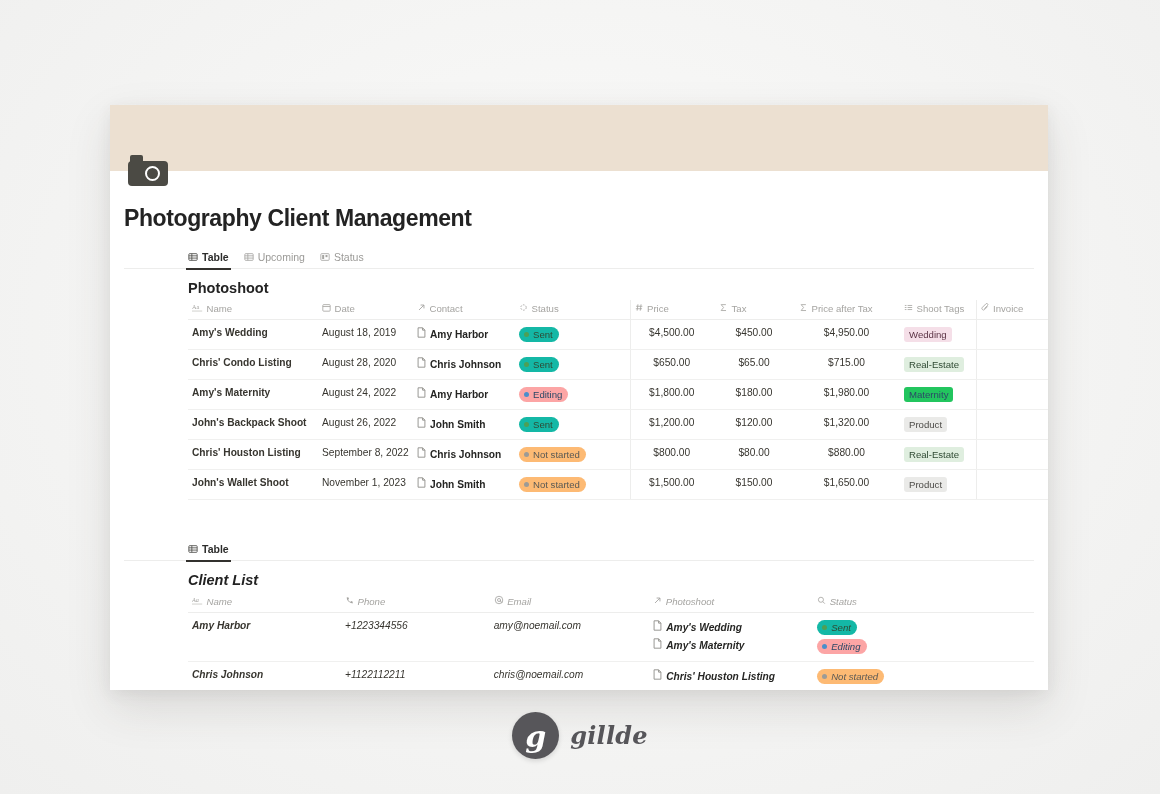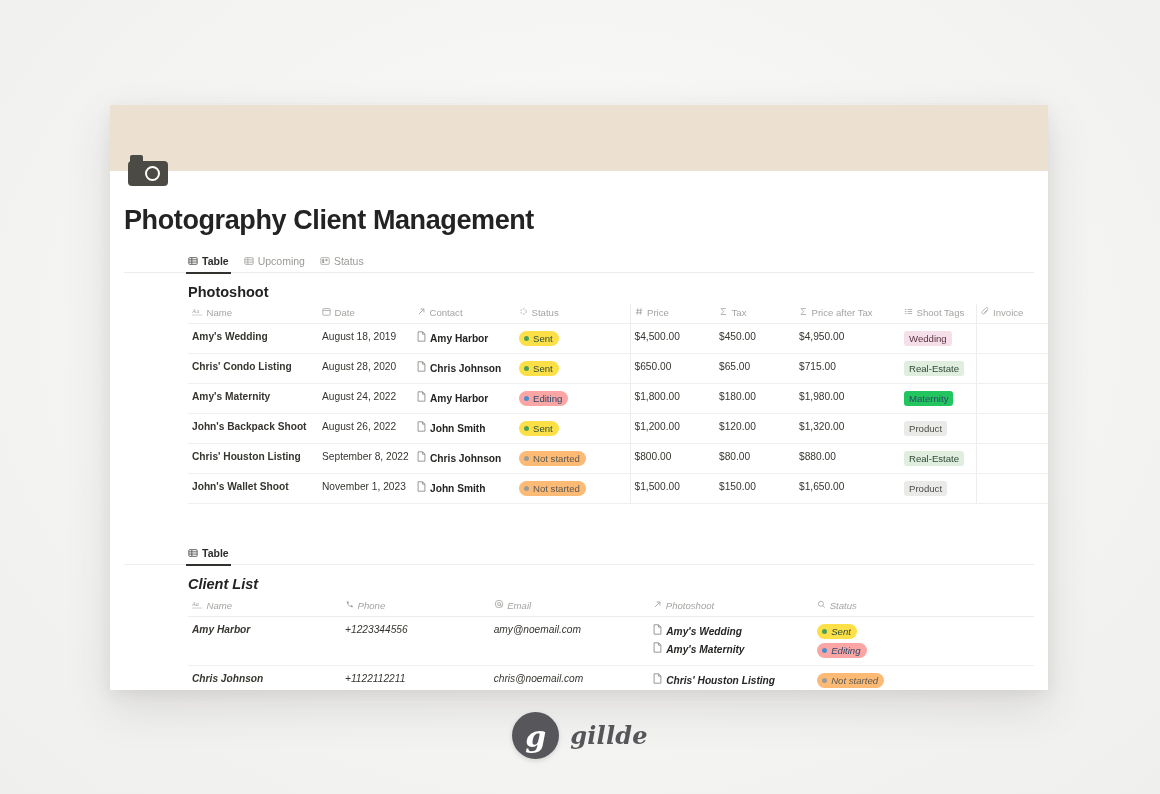--- a/index.html
+++ b/index.html
@@ -72,21 +72,21 @@
     border-radius: 50%;
   }
 
   
   .page-body {
     padding: 0 14px 0 14px;
     position: relative;
   }
 
   .page-title {
-    font-size: 27px;
+    font-size: 23px;
     font-weight: bold;
     color: #232323;
     letter-spacing: -.4px;
     margin: 34px 0 0 0;
     padding-left: 0px;
   }
 
   
   .view-tabs {
     display: flex;
@@ -159,21 +159,21 @@
   table.db td {
     font-size: 10.2px;
     color: #37352f;
     padding: 7px 6px 7px 4px;
     border-bottom: 1px solid #f0f0ef;
     vertical-align: top;
     white-space: nowrap;
     overflow: hidden;
   }
   td.name-cell { font-weight: bold; color: #252523; }
-  td.num { text-align: left; color: #37352f; }
+  td.num { text-align: center; color: #37352f; }
   td.date-cell { color: #3a3a37; }
 
   .vline { border-left: 1px solid #ededec; }
 
   
   .rel {
     display: flex;
     align-items: center;
     gap: 4px;
     font-weight: bold;
@@ -192,21 +192,21 @@
     padding: 1.5px 6px 1.5px 5px;
     border-radius: 9px;
     line-height: 12px;
     white-space: nowrap;
   }
   .pill .dot {
     width: 5px; height: 5px;
     border-radius: 50%;
     display: inline-block;
   }
-  .pill.sent        { background: #fde047; color: #2f4a33; }
+  .pill.sent        { background: #14b8a6; color: #2f4a33; }
   .pill.sent .dot   { background: #4f9f55; }
   .pill.editing     { background: #fca5a5; color: #2a4866; }
   .pill.editing .dot{ background: #4b8ecb; }
   .pill.notstarted  { background: #fdba74; color: #5a5954; }
   .pill.notstarted .dot { background: #9c9b97; }
   .pill + .pill { margin-top: 4px; }
   .pill-stack { display: flex; flex-direction: column; align-items: flex-start; }
 
   
   .tag {

